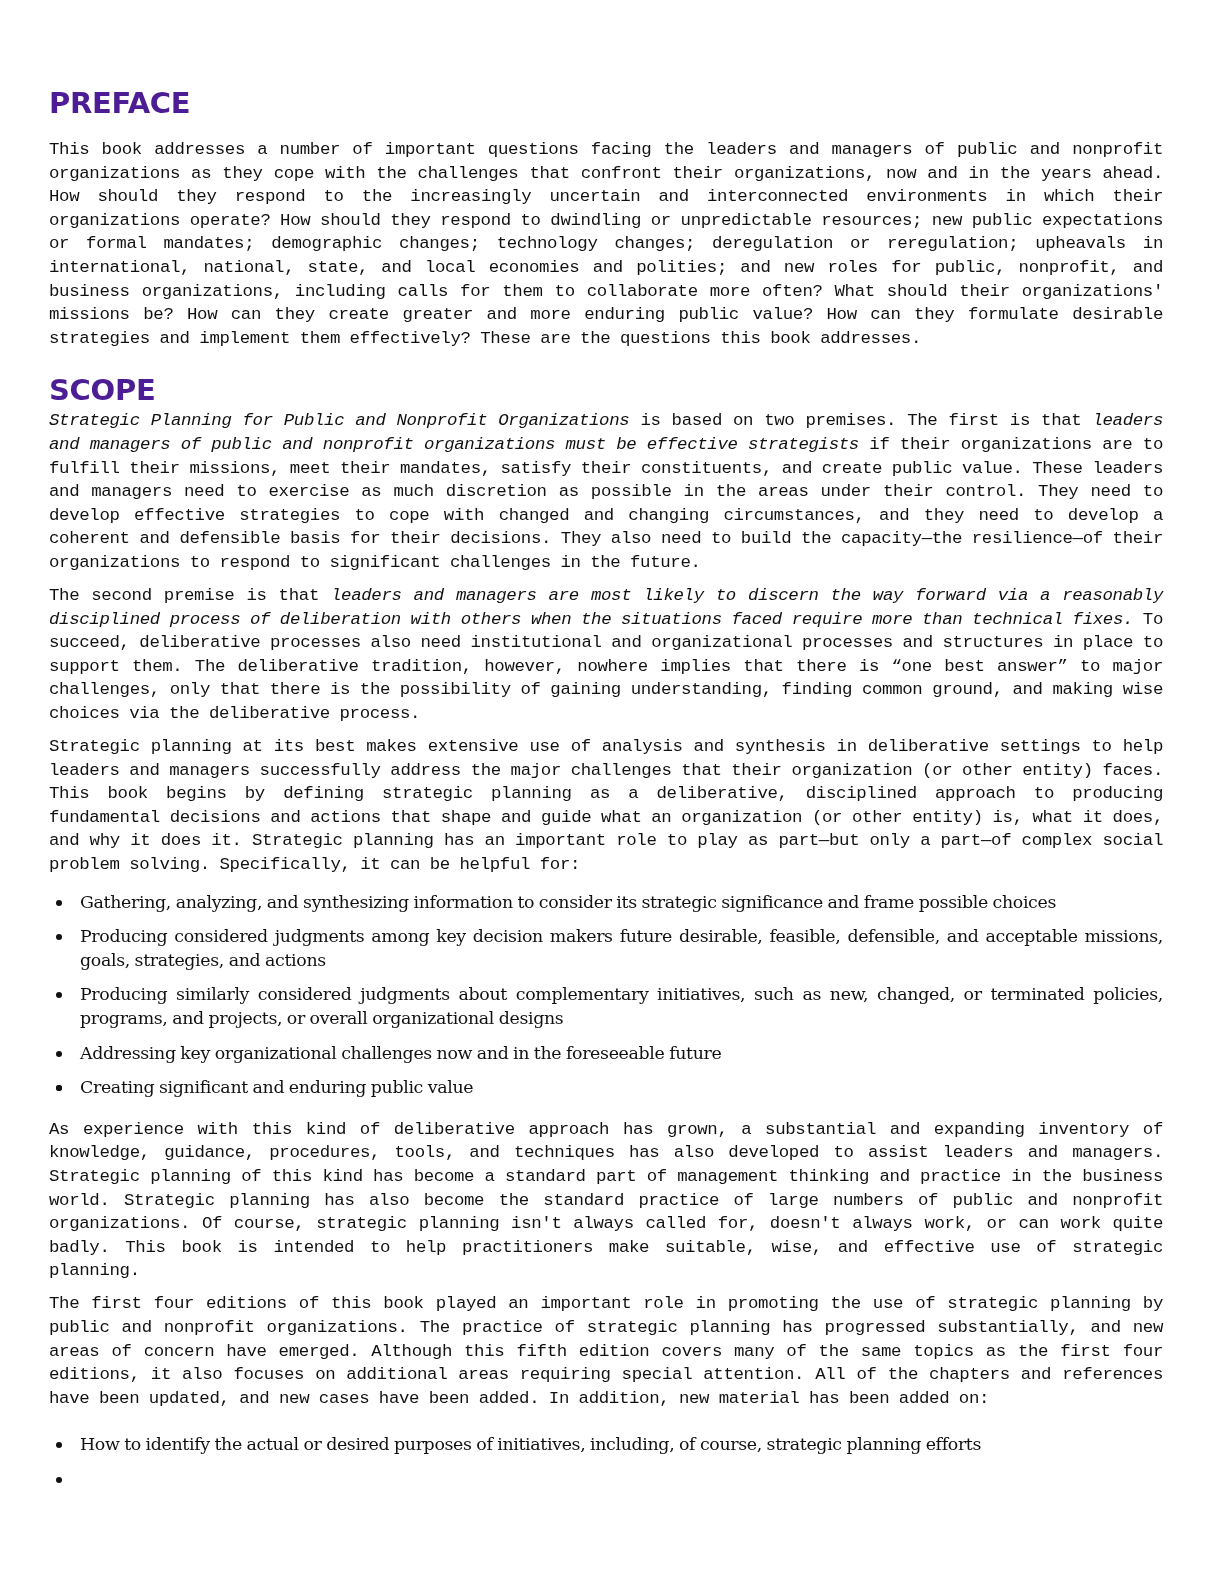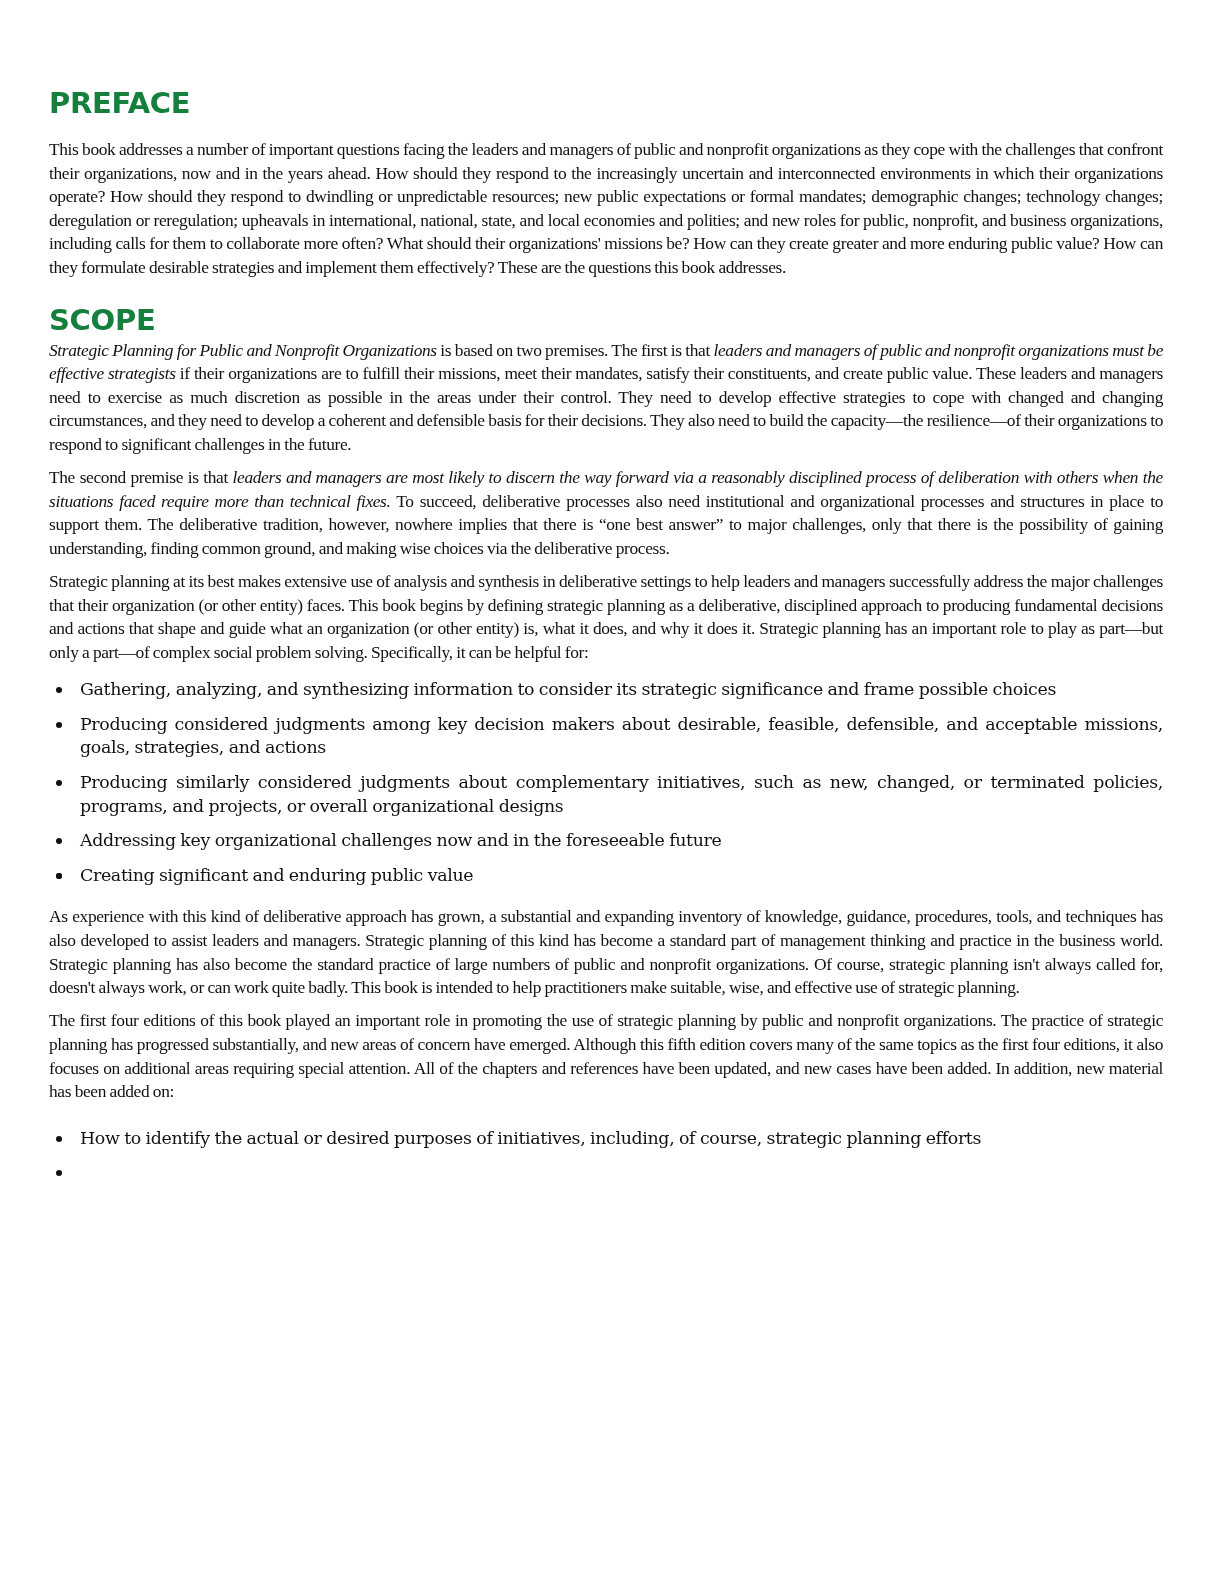--- a/index.html
+++ b/index.html
@@ -20,26 +20,26 @@
       top: 84px;
       width: 1114px;
     }
     h1.section-heading {
       font-family: "DejaVu Sans", "Liberation Sans", sans-serif;
       font-weight: bold;
       font-size: 29px;
       letter-spacing: -0.3px;
       margin: 0;
       line-height: 38px;
-      color: #15803d;
+      color: #4c1d95;
     }
     h1.preface-heading { margin-bottom: 16px; }
     h1.scope-heading { margin-top: 21px; }
     p.body-text {
-      font-family: Liberation Serif, serif;
+      font-family: Liberation Mono, monospace;
       font-size: 17.4px;
       line-height: 23.6px;
       margin: 0 0 9.5px 0;
       text-align: justify;
       letter-spacing: -0.35px;
       word-spacing: -0.5px;
     }
     p.body-text em { font-style: italic; }
     ul.bullet-list {
       list-style: none;
@@ -79,21 +79,21 @@
   <h1 class="section-heading scope-heading">SCOPE</h1>
 
   <p class="body-text"><em>Strategic Planning for Public and Nonprofit Organizations</em><span> is based on two premises. The first is that </span><em>leaders and managers of public and nonprofit organizations must be effective strategists</em><span> if their organizations are to fulfill their missions, meet their mandates, satisfy their constituents, and create public value. These leaders and managers need to exercise as much discretion as possible in the areas under their control. They need to develop effective strategies to cope with changed and changing circumstances, and they need to develop a coherent and defensible basis for their decisions. They also need to build the capacity—the resilience—of their organizations to respond to significant challenges in the future.</span></p>
 
   <p class="body-text"><span>The second premise is that </span><em>leaders and managers are most likely to discern the way forward via a reasonably disciplined process of deliberation with others when the situations faced require more than technical fixes.</em><span> To succeed, deliberative processes also need institutional and organizational processes and structures in place to support them. The deliberative tradition, however, nowhere implies that there is “one best answer” to major challenges, only that there is the possibility of gaining understanding, finding common ground, and making wise choices via the deliberative process.</span></p>
 
   <p class="body-text">Strategic planning at its best makes extensive use of analysis and synthesis in deliberative settings to help leaders and managers successfully address the major challenges that their organization (or other entity) faces. This book begins by defining strategic planning as a deliberative, disciplined approach to producing fundamental decisions and actions that shape and guide what an organization (or other entity) is, what it does, and why it does it. Strategic planning has an important role to play as part—but only a part—of complex social problem solving. Specifically, it can be helpful for:</p>
 
   <ul class="bullet-list">
     <li><span class="bullet"></span><span>Gathering, analyzing, and synthesizing information to consider its strategic significance and frame possible choices</span></li>
-    <li><span class="bullet"></span><span>Producing considered judgments among key decision makers about desirable, feasible, defensible, and acceptable missions, goals, strategies, and actions</span></li>
+    <li><span class="bullet"></span><span>Producing considered judgments among key decision makers future desirable, feasible, defensible, and acceptable missions, goals, strategies, and actions</span></li>
     <li><span class="bullet"></span><span>Producing similarly considered judgments about complementary initiatives, such as new, changed, or terminated policies, programs, and projects, or overall organizational designs</span></li>
     <li><span class="bullet"></span><span>Addressing key organizational challenges now and in the foreseeable future</span></li>
     <li><span class="bullet"></span></li>
     <li><span class="bullet"></span><span>Creating significant and enduring public value</span></li>
   </ul>
 
   <p class="body-text">As experience with this kind of deliberative approach has grown, a substantial and expanding inventory of knowledge, guidance, procedures, tools, and techniques has also developed to assist leaders and managers. Strategic planning of this kind has become a standard part of management thinking and practice in the business world. Strategic planning has also become the standard practice of large numbers of public and nonprofit organizations. Of course, strategic planning isn't always called for, doesn't always work, or can work quite badly. This book is intended to help practitioners make suitable, wise, and effective use of strategic planning.</p>
 
   <p class="body-text">The first four editions of this book played an important role in promoting the use of strategic planning by public and nonprofit organizations. The practice of strategic planning has progressed substantially, and new areas of concern have emerged. Although this fifth edition covers many of the same topics as the first four editions, it also focuses on additional areas requiring special attention. All of the chapters and references have been updated, and new cases have been added. In addition, new material has been added on:</p>
 

